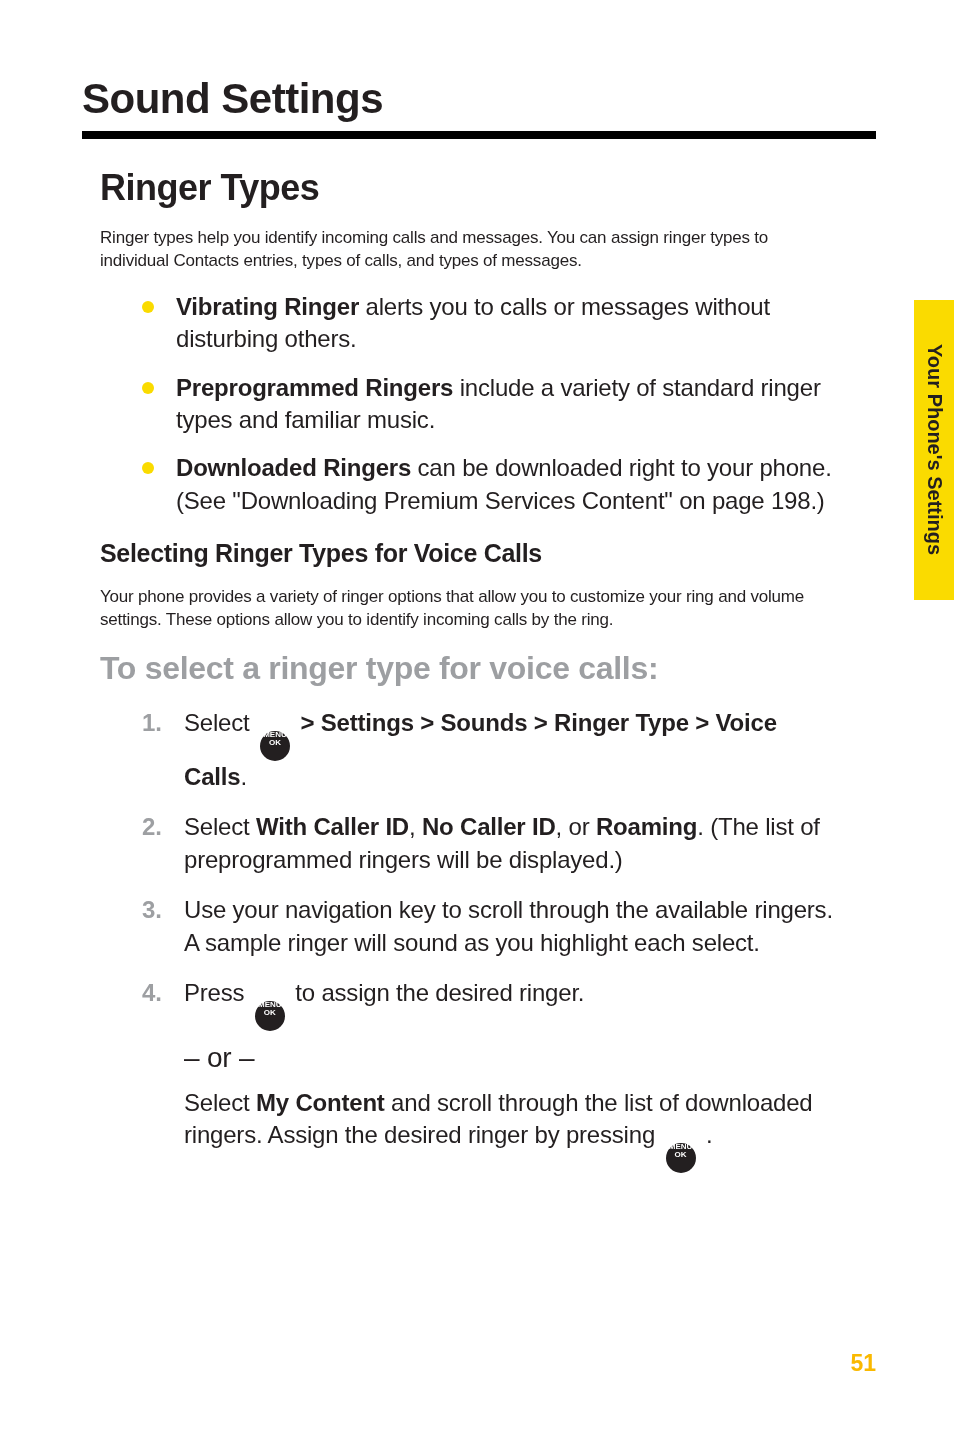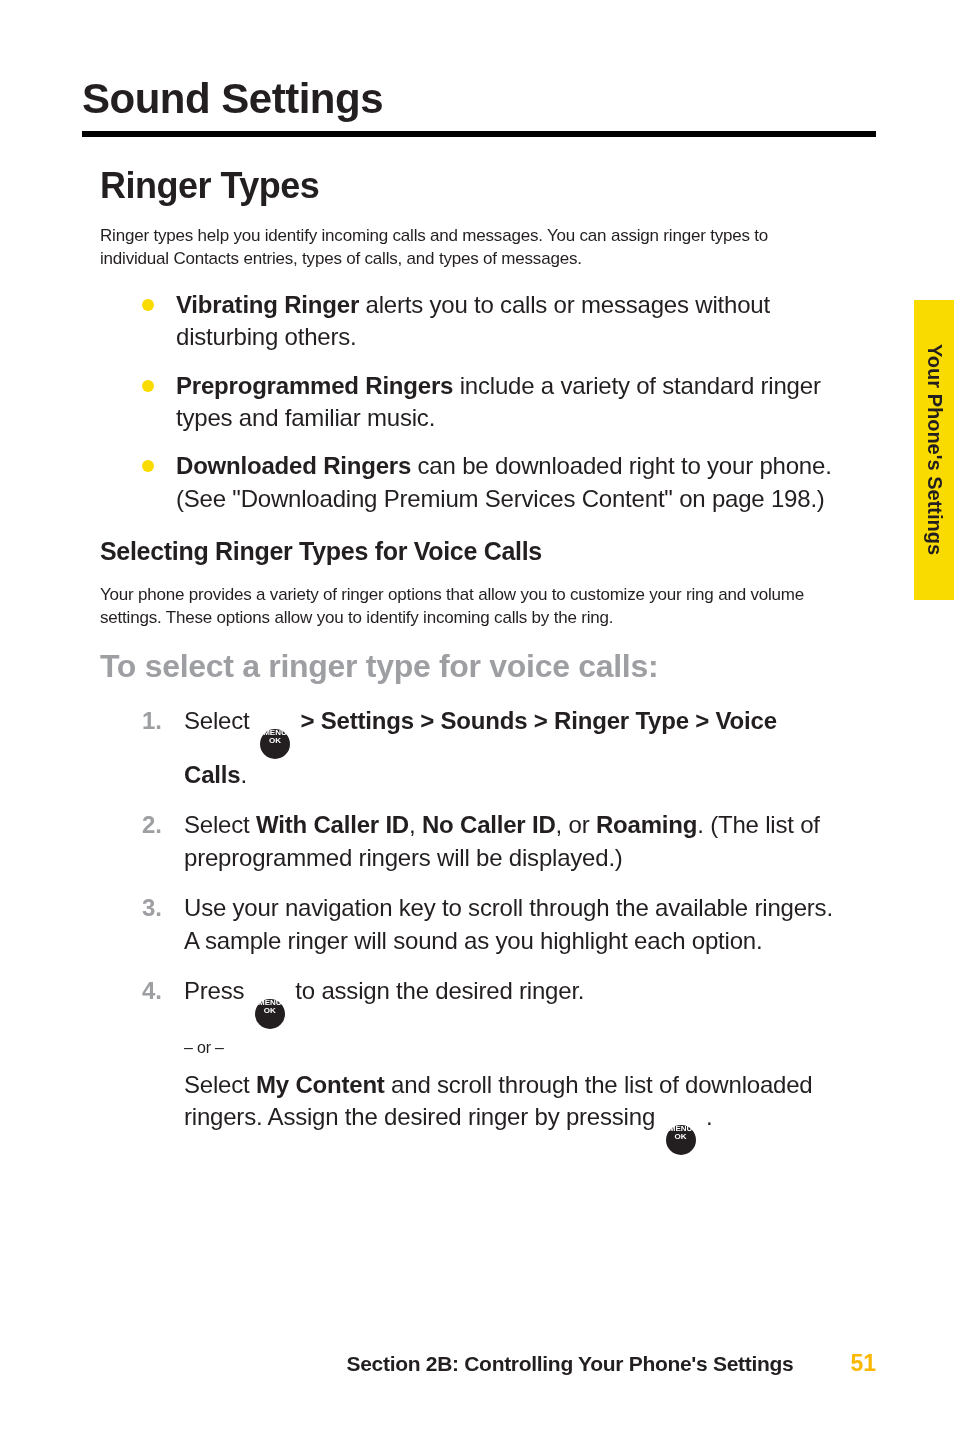--- a/index.html
+++ b/index.html
@@ -34,21 +34,21 @@
     font-weight: 700;
     font-size: 20px;
     color: #231f20;
     white-space: nowrap;
   }
   h1.title {
     font-size: 42px;
     font-weight: 800;
     letter-spacing: -0.5px;
     padding-bottom: 8px;
-    border-bottom: 6px solid #000000;
+    border-bottom: 8px solid #000000;
     margin-bottom: 28px;
   }
   h2.subtitle {
     font-size: 36px;
     font-weight: 800;
     letter-spacing: -0.5px;
     margin: 0 0 18px 18px;
   }
   .body-para {
     font-size: 17px;
@@ -125,21 +125,21 @@
   }
   .menu-icon .t {
     color: #fff;
     font-size: 8px;
     line-height: 8px;
     font-weight: 700;
     text-align: center;
     letter-spacing: 0;
   }
   .or {
-    font-size: 16px;
+    font-size: 28px;
     margin: 8px 0 10px 0;
   }
   .footer {
     position: absolute;
     bottom: 54px;
     left: 0;
     right: 0;
     padding: 0 78px 0 82px;
     display: flex;
     justify-content: flex-end;
@@ -197,32 +197,31 @@
       <span>Select </span><span class="menu-icon">
           <span class="t"><span>MENU</span><br><span>OK</span></span>
         </span><span class="bold"> &gt; Settings &gt; Sounds &gt; Ringer Type &gt; Voice Calls</span><span>.</span>
     </li>
     <li>
       <span class="num">2.</span>
       <span>Select </span><span class="bold">With Caller ID</span><span>, </span><span class="bold">No Caller ID</span><span>, or </span><span class="bold">Roaming</span><span>. (The list of preprogrammed ringers will be displayed.)</span>
     </li>
     <li>
       <span class="num">3.</span>
-      <span>Use your navigation key to scroll through the available ringers. A sample ringer will sound as you highlight each option.</span>
+      <span>Use your navigation key to scroll through the available ringers. A sample ringer will sound as you highlight each select.</span>
     </li>
     <li>
       <span class="num">4.</span>
       <span>Press </span><span class="menu-icon">
           <span class="t"><span>MENU</span><br><span>OK</span></span>
         </span><span> to assign the desired ringer.</span>
       <div class="or">– or –</div>
       <span>Select </span><span class="bold">My Content</span><span> and scroll through the list of downloaded ringers. Assign the desired ringer by pressing </span><span class="menu-icon">
           <span class="t"><span>MENU</span><br><span>OK</span></span>
         </span><span> .</span>
     </li>
   </ol>
 
 </div>
 
 <div class="footer">
-  <span class="sec">Section 2B: Controlling Your Phone's Settings</span>
   <span class="pg">51</span>
 </div>
 
 </body></html>

